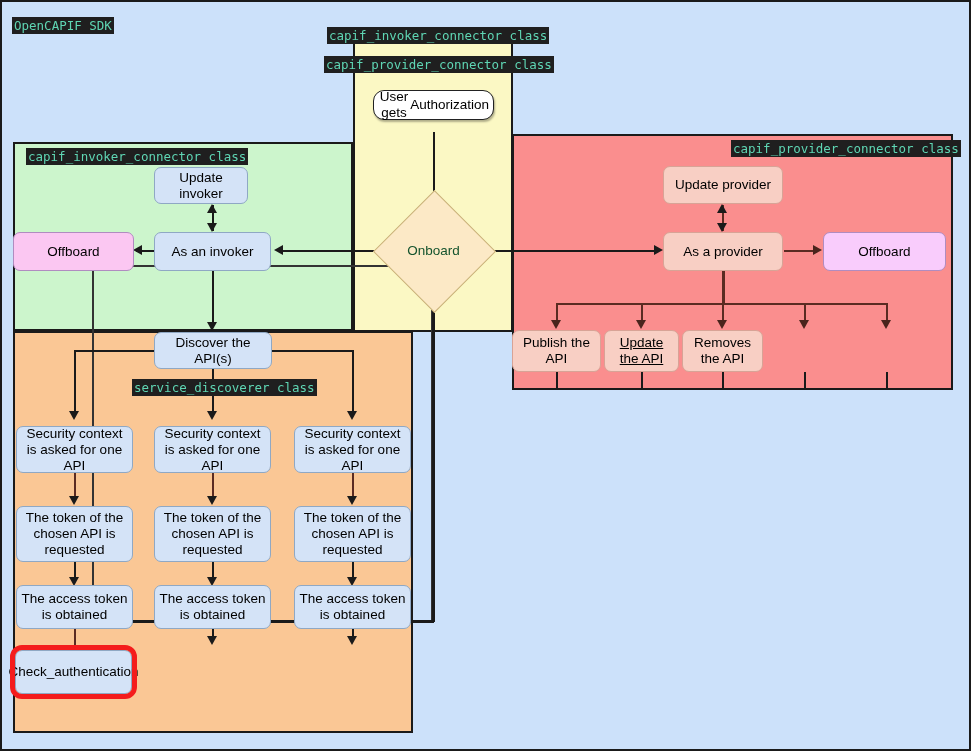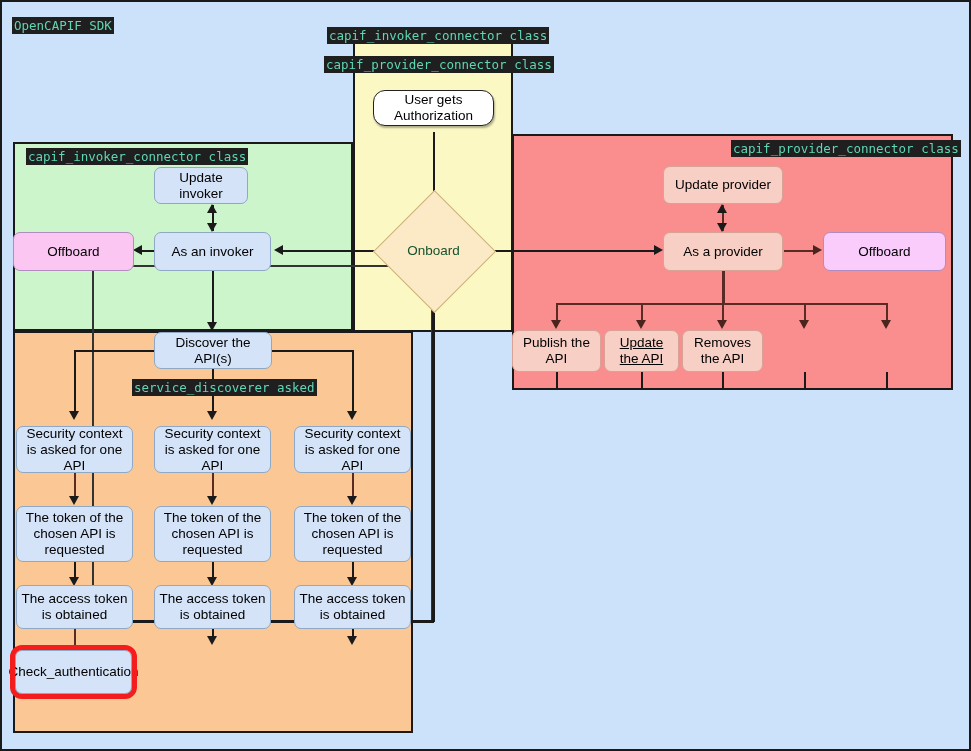--- a/index.html
+++ b/index.html
@@ -95,23 +95,23 @@
   <div class="tag" style="left:10px;top:15px;">OpenCAPIF SDK</div>
 
   <div class="tag" style="left:325px;top:25px;">capif_invoker_connector class</div>
 
   <div class="tag" style="left:322px;top:54px;">capif_provider_connector class</div>
 
   <div class="tag" style="left:24px;top:146px;">capif_invoker_connector class</div>
 
   <div class="tag" style="left:729px;top:138px;">capif_provider_connector class</div>
 
-  <div class="tag" style="left:130px;top:377px;">service_discoverer asked</div>
-
-  <div class="node white" style="left:371px;top:88px;width:121px;height:36px;flex-direction:column;border-radius:12px;">
+  <div class="tag" style="left:130px;top:377px;">service_discoverer class</div>
+
+  <div class="node white" style="left:371px;top:88px;width:121px;height:30px;flex-direction:row;">
     <span>User gets</span>
     <span>Authorization</span>
   </div>
 
   <div class="ln v" style="left:431px;top:130px;height:78px;"></div>
   <div class="arw down" style="left:425.5px;top:205px;"></div>
 
   <div id="node-onboard" style="left:389px;top:206px;width:85px;height:85px;">
     <span class="dia"></span>
     <span class="lbl">Onboard</span>

